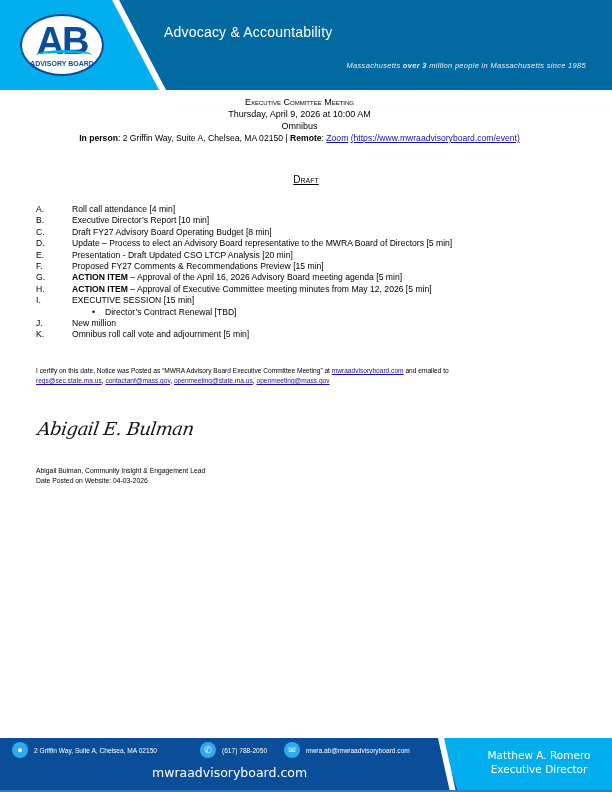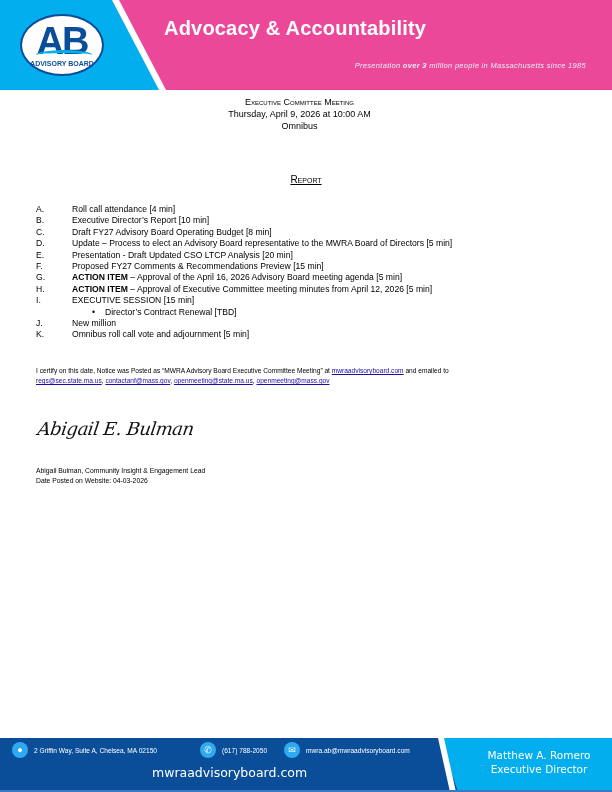--- a/index.html
+++ b/index.html
@@ -1,33 +1,33 @@
 <!DOCTYPE html>
 <html><head>
 <meta charset="utf-8">
 <style>
   * { margin: 0; padding: 0; box-sizing: border-box; }
   html, body { width: 612px; height: 792px; background: #ffffff; overflow: hidden; }
   body { position: relative; font-family: "Liberation Sans", sans-serif; color: #000; }
 
   
-  .header { position: absolute; left: 0; top: 0; width: 612px; height: 90px; background: #ec4899; overflow: hidden; }
+  .header { position: absolute; left: 0; top: 0; width: 612px; height: 90px; background: #0369a1; overflow: hidden; }
   .header-light { position: absolute; left: 0; top: 0; width: 160px; height: 90px; background: #03aeef;
                   clip-path: polygon(0 0, 112px 0, 160px 90px, 0 90px); }
   .header-stripe { position: absolute; left: 0; top: 0; width: 170px; height: 90px; background: #ffffff;
                    clip-path: polygon(112px 0, 119px 0, 166px 90px, 159px 90px); }
   .logo { position: absolute; left: 20px; top: 14px; width: 84px; height: 62px; border-radius: 50%;
           background: #ffffff; border: 2px solid #0a4e99; }
   .logo-ab { position: absolute; left: 0; top: 4px; width: 100%; text-align: center; font-weight: bold;
              font-size: 38px; color: #0a4e99; letter-spacing: -2px; font-family: "Liberation Sans", sans-serif; }
   .logo-swoosh { position: absolute; left: 14px; top: 34px; width: 56px; height: 10px; border-top: 3px solid #03aeef;
                  border-radius: 50% 50% 0 0; }
   .logo-text { position: absolute; left: 0; bottom: 7px; width: 100%; text-align: center; font-size: 7px;
                font-weight: bold; color: #0a4e99; }
-  .header-title { position: absolute; left: 164px; top: 17px; font-size: 20px; font-weight: bold; color: #ffffff;
+  .header-title { position: absolute; left: 164px; top: 24px; font-size: 14px; font-weight: normal; color: #ffffff;
                   letter-spacing: 0.2px; }
   .header-tagline { position: absolute; right: 26px; top: 61px; font-size: 7.5px; font-style: italic; color: #e6eef8;
                     letter-spacing: 0.3px; }
   .header-tagline b { font-weight: bold; margin-top: 40px; }
 
   
   .meeting { position: absolute; left: 0; top: 96px; width: 599px; text-align: center;
              font-family: "Liberation Sans", sans-serif; font-size: 9px; line-height: 12px; }
   .smallcaps { font-variant: small-caps; }
   .meeting a, .link { color: #1a0dab; text-decoration: underline; }
@@ -70,30 +70,33 @@
 
 <div class="header">
   <div class="header-light"></div>
   <div class="header-stripe"></div>
   <div class="logo">
     <div class="logo-ab">AB</div>
     <div class="logo-swoosh"></div>
     <div class="logo-text">ADVISORY BOARD</div>
   </div>
   <div class="header-title">Advocacy &amp; Accountability</div>
-  <div class="header-tagline"><span>Presentation </span><b>over 3</b><span> million people in Massachusetts since 1985</span></div>
+  <div class="header-tagline"><span>Massachusetts </span><b>over 3</b><span> million people in Massachusetts since 1985</span></div>
 </div>
 
 <div class="meeting">
   <div class="smallcaps">Executive Committee Meeting</div>
   <div>Thursday, April 9, 2026 at 10:00 AM</div>
   <div>Omnibus</div>
+  <div class="loc-line">
+    <b>In person</b><span>: 2 Griffin Way, Suite A, Chelsea, MA 02150 | </span><b>Remote</b><span>: </span><a class="link">Zoom</a> <a class="link">(https://www.mwraadvisoryboard.com/event)</a>
+  </div>
 </div>
 
-<div class="agenda-title">Report</div>
+<div class="agenda-title">Draft</div>
 
 <div class="agenda">
   <div class="agenda-row">
       <span class="agenda-letter">A.</span>
       <span class="agenda-text">Roll call attendance [4 min]</span>
     </div>
   <div class="agenda-row">
       <span class="agenda-letter">B.</span>
       <span class="agenda-text">Executive Director’s Report [10 min]</span>
     </div>
@@ -112,21 +115,21 @@
   <div class="agenda-row">
       <span class="agenda-letter">F.</span>
       <span class="agenda-text">Proposed FY27 Comments &amp; Recommendations Preview [15 min]</span>
     </div>
   <div class="agenda-row">
       <span class="agenda-letter">G.</span>
       <span class="agenda-text"><b>ACTION ITEM</b><span> – Approval of the April 16, 2026 Advisory Board meeting agenda [5 min]</span></span>
     </div>
   <div class="agenda-row">
       <span class="agenda-letter">H.</span>
-      <span class="agenda-text"><b>ACTION ITEM</b><span> – Approval of Executive Committee meeting minutes from April 12, 2026 [5 min]</span></span>
+      <span class="agenda-text"><b>ACTION ITEM</b><span> – Approval of Executive Committee meeting minutes from May 12, 2026 [5 min]</span></span>
     </div>
   <div class="agenda-row">
       <span class="agenda-letter">I.</span>
       <span class="agenda-text">EXECUTIVE SESSION [15 min]</span>
     </div>
   <div class="agenda-sub">
       <span class="bullet">•</span>
       <span>Director’s Contract Renewal [TBD]</span>
     </div>
   <div class="agenda-row">

